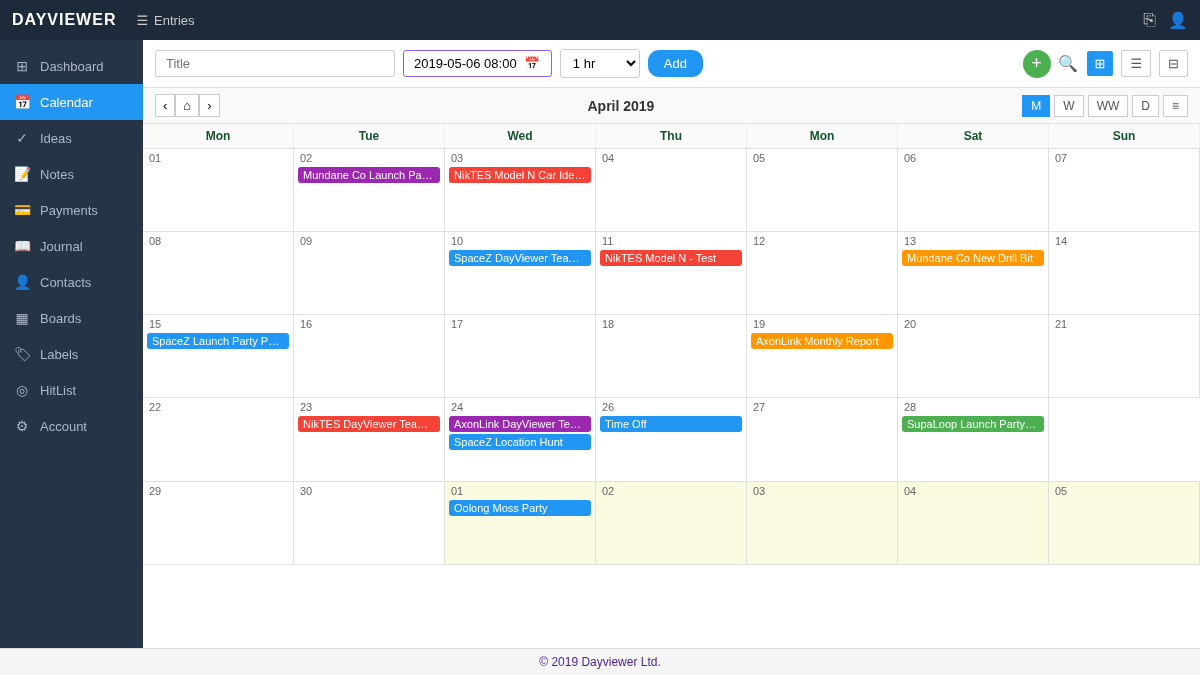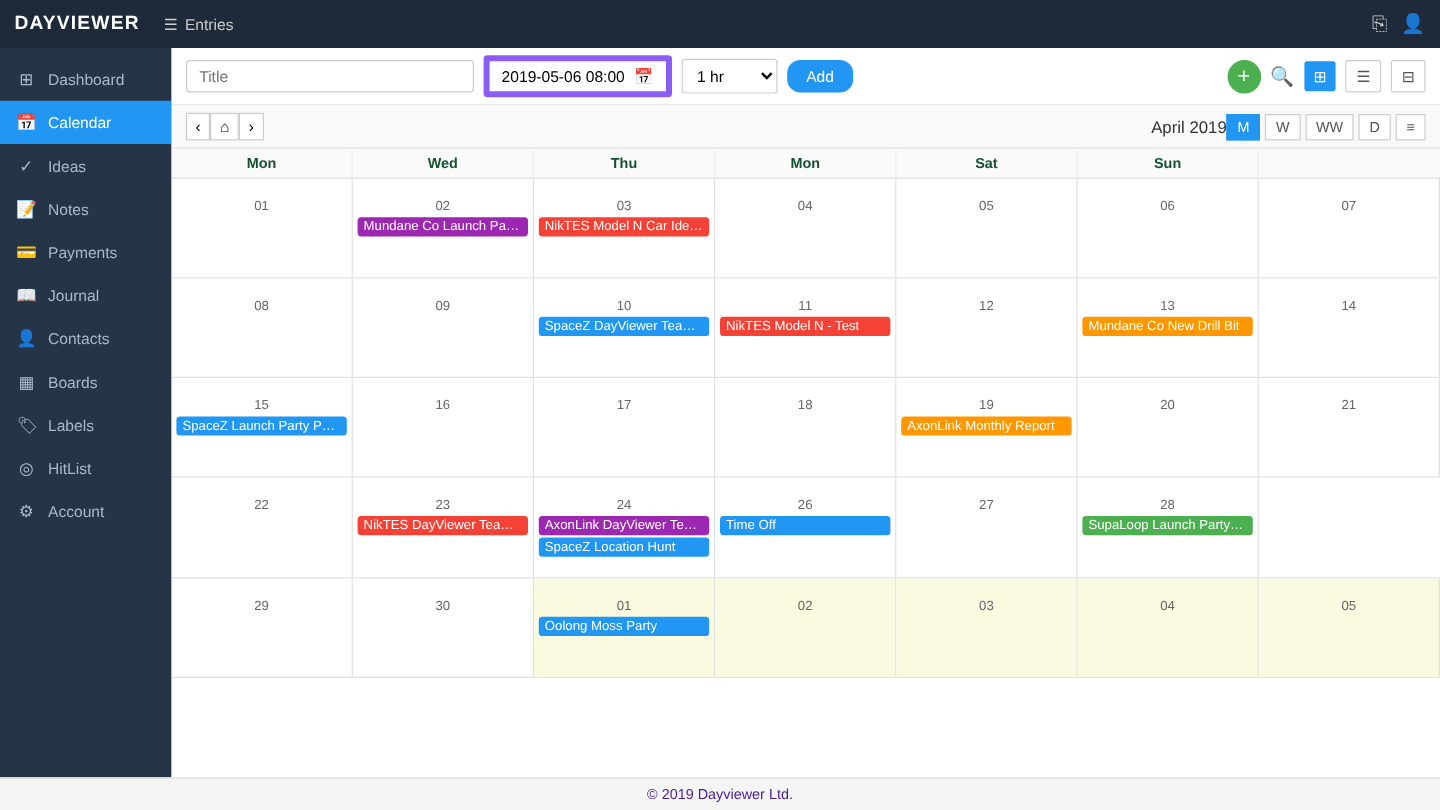--- a/index.html
+++ b/index.html
@@ -91,21 +91,21 @@
     }
     #toolbar input[type="text"] {
       border: 1px solid #ccc;
       border-radius: 3px;
       padding: 5px 10px;
       font-size: 13px;
       width: 240px;
       outline: none;
     }
     #toolbar .datetime-field {
-      border: 5px solid #8b5cf6;
+      border: 1px solid #8b5cf6;
       border-radius: 3px;
       padding: 5px 10px;
       font-size: 13px;
       display: flex;
       align-items: center;
       gap: 8px;
       background: white;
     }
     #toolbar .duration-select {
       border: 1px solid #ccc;
@@ -183,23 +183,23 @@
     }
     #cal-nav .nav-btn {
       background: white;
       border: 1px solid #ccc;
       padding: 3px 7px;
       cursor: pointer;
       font-size: 13px;
     }
     #cal-nav .month-title {
       flex: 1;
-      text-align: right;
+      text-align: center;
       font-size: 14px;
-      font-weight: normal;
+      font-weight: bold;
       color: #333;
     }
     #cal-nav .view-options {
       display: flex;
       gap: 4px;
     }
     #cal-nav .vo-btn {
       background: white;
       border: 1px solid #ccc;
       padding: 3px 8px;
@@ -251,23 +251,22 @@
       padding: 2px 4px;
       position: relative;
       overflow: hidden;
     }
     .cal-cell.other-month {
       background: #fafae0;
     }
     .cal-date {
       font-size: 11px;
       color: #666;
-      text-align: center;
+      text-align: left;
       padding: 1px 2px;
-      margin-top: 14px;
     }
     .cal-event {
       border-radius: 3px;
       padding: 2px 5px;
       font-size: 11px;
       color: white;
       margin-top: 2px;
       white-space: nowrap;
       overflow: hidden;
       text-overflow: ellipsis;
@@ -381,20 +380,21 @@
           <button class="vo-btn">W</button>
           <button class="vo-btn">WW</button>
           <button class="vo-btn">D</button>
           <button class="vo-btn">≡</button>
         </div>
       </div>
 
       <div id="cal-grid">
         <div class="cal-header-row">
           <div class="cal-header-cell">Mon</div>
+          <div class="cal-header-cell">Tue</div>
           <div class="cal-header-cell">Wed</div>
           <div class="cal-header-cell">Thu</div>
           <div class="cal-header-cell">Mon</div>
           <div class="cal-header-cell">Sat</div>
           <div class="cal-header-cell">Sun</div>
         </div>
         <div class="cal-body" id="cal-body">
         <div class="cal-row">
               <div class="cal-cell">
                 <div class="cal-date">01</div>

